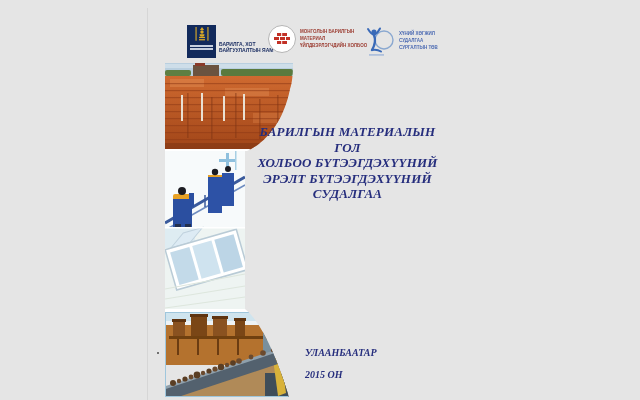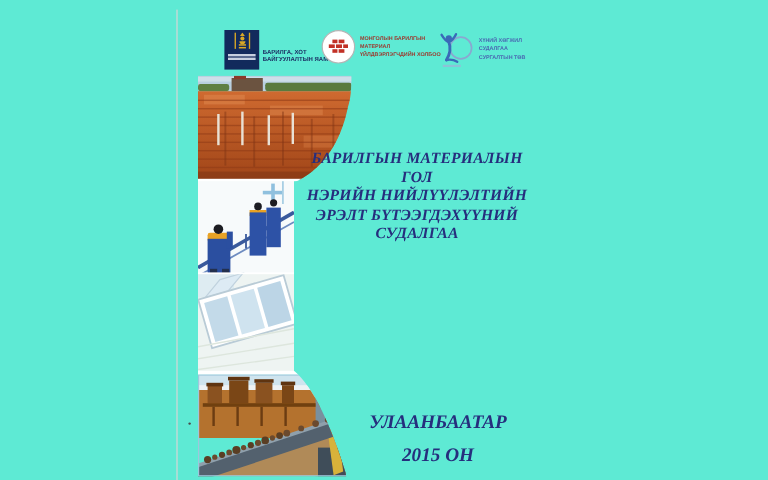--- a/index.html
+++ b/index.html
@@ -1,16 +1,16 @@
 <!DOCTYPE html>
 <html><head>
 <meta charset="utf-8">
 <style>
   html,body{margin:0;padding:0;background:#ffffff;}
-  .page{position:relative;width:640px;height:400px;background:#5eead4;overflow:hidden;
+  .page{position:relative;width:640px;height:400px;background:#e5e5e5;overflow:hidden;
         font-family:"Liberation Sans",sans-serif;}
   .vline{position:absolute;left:147px;top:8px;width:1px;height:392px;background:#d6d6d6;}
 
   
   .logo1-square{position:absolute;left:187px;top:25px;width:29px;height:33px;background:#122a5c;
                 display:flex;flex-direction:column;align-items:center;padding-top:2px;box-sizing:border-box;}
   .logo1-textline{width:23px;height:2px;background:rgba(230,236,246,.85);margin-top:1.5px;}
   .logo2-circle{position:absolute;left:268px;top:25px;width:28px;height:28px;border-radius:50%;
                 background:#ffffff;border:1px solid #b5b5b5;box-sizing:border-box;
                 display:flex;align-items:center;justify-content:center;}
@@ -21,24 +21,24 @@
   .label3{left:399px;top:30px;font-size:4.5px;line-height:7px;color:#4a69b2;}
 
   
   .collage{position:absolute;left:165px;top:63px;width:132px;height:334px;}
 
   
   .title{position:absolute;left:250px;top:124px;width:195px;text-align:center;
          font-family:"Liberation Serif","DejaVu Serif",serif;font-weight:bold;font-style:italic;
          font-size:13px;line-height:15.5px;color:#262e7d;letter-spacing:.2px;}
   .title span{display:block;}
-  .footer{position:absolute;left:305px;top:347px;width:120px;text-align:center;
+  .footer{position:absolute;left:305px;top:347px;width:120px;text-align:left;
           font-family:"Liberation Serif","DejaVu Serif",serif;font-weight:bold;font-style:italic;
-          font-size:16px;line-height:12px;color:#262e7d;}
-  .footer .year{display:block;margin-top:15px;}
+          font-size:10px;line-height:12px;color:#262e7d;}
+  .footer .year{display:block;margin-top:10px;}
   .speck{position:absolute;left:157px;top:352px;width:2px;height:2px;background:#4a4a4a;border-radius:50%;}
 </style>
 </head>
 <body>
 
 <div class="page">
 
   <div class="vline"></div>
 
   <div class="logo1-square">
@@ -230,21 +230,21 @@
       </g>
 
       <rect x="0" y="86" width="132" height="2" fill="#ffffff"></rect>
       <rect x="0" y="164" width="80" height="1.5" fill="#ffffff"></rect>
       <rect x="0" y="246" width="132" height="3" fill="#ffffff"></rect>
     </g>
   </svg>
 
   <div class="title">
     <span>БАРИЛГЫН МАТЕРИАЛЫН ГОЛ</span>
-    <span>НЭРИЙН НИЙЛҮҮЛЭЛТИЙН</span>
+    <span>ХОЛБОО БҮТЭЭГДЭХҮҮНИЙ</span>
     <span>ЭРЭЛТ БҮТЭЭГДЭХҮҮНИЙ</span>
     <span>СУДАЛГАА</span>
   </div>
 
   <div class="footer">
     <span>УЛААНБААТАР</span>
     <span class="year">2015 ОН</span>
   </div>
 
   <div class="speck"></div>

